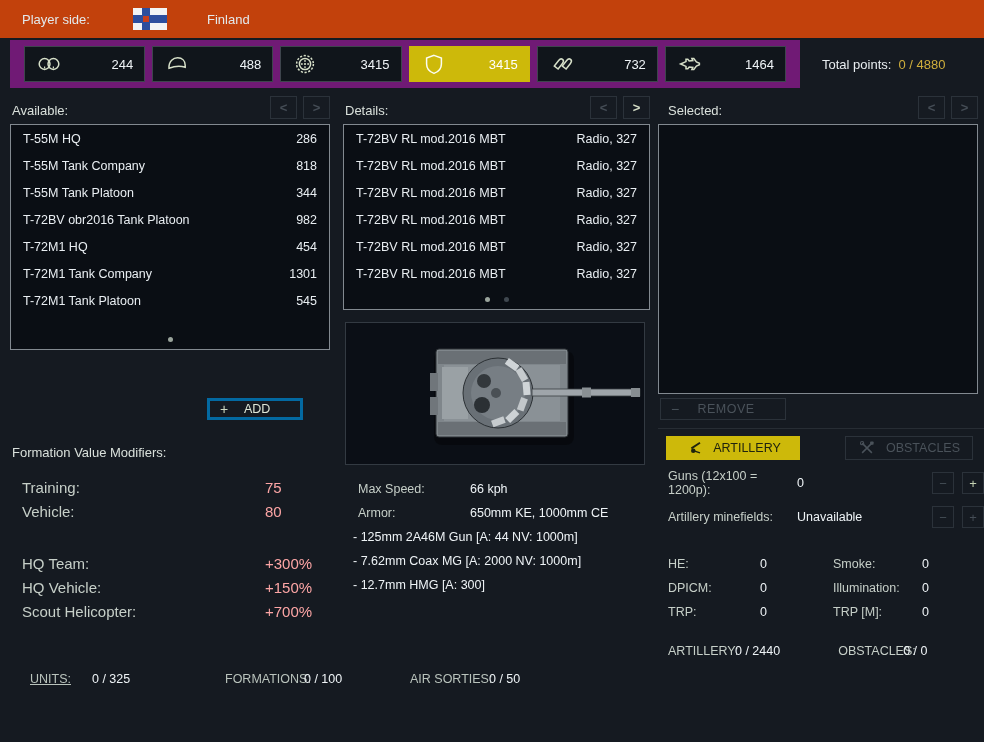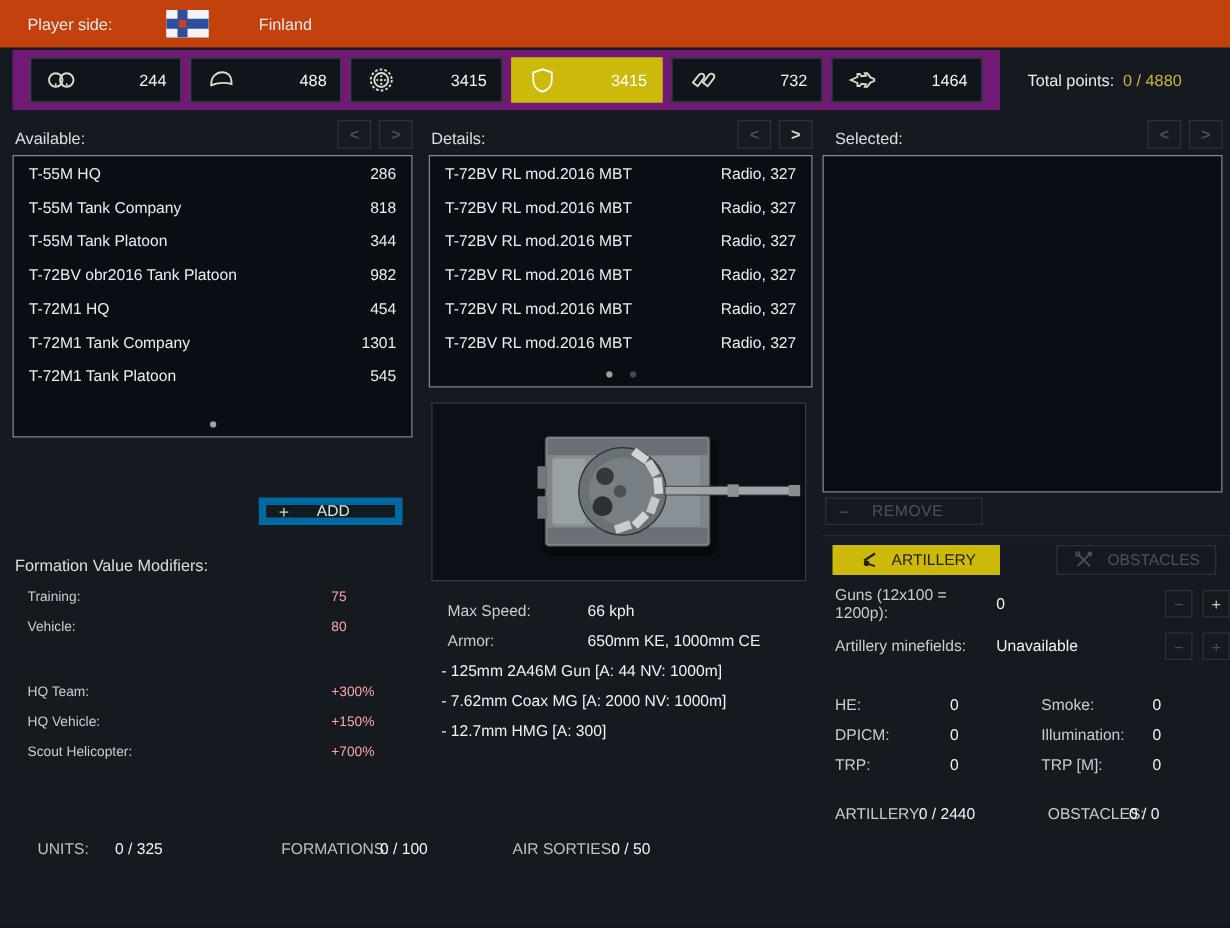--- a/index.html
+++ b/index.html
@@ -47,39 +47,39 @@
   .col1 .list-box { height:226px; }
   .col2 .list-box { height:186px; }
   .col3 .list-box { height:270px; }
   .u-row { display:flex; justify-content:space-between; align-items:center; height:27px; padding:0 12px; font-size:12.5px; color:#e9eef2; cursor:pointer; }
   .u-row.selected { background:#3a4149; }
   .dots { position:absolute; bottom:7px; left:0; width:100%; display:flex; justify-content:center; gap:14px; }
   .dot { width:5px; height:5px; border-radius:50%; background:#9aa49c; }
   .dot.dim { background:#3f474f; }
 
   
-  .add-btn { position:absolute; left:197px; top:302px; width:115px; height:22px; border:6px solid #0369a1; display:flex; align-items:center; font-size:12.5px; color:#dfe7d8; cursor:pointer; }
+  .add-btn { position:absolute; left:197px; top:302px; width:96px; height:22px; border:3px solid #0369a1; display:flex; align-items:center; font-size:12.5px; color:#dfe7d8; cursor:pointer; }
   .add-btn .sym { margin-left:10px; font-size:14px; color:#cfd9c2; }
   .add-btn .lbl { flex:1; text-align:center; padding-right:14px; }
   .remove-btn { position:absolute; left:2px; top:302px; width:126px; height:22px; border:1px solid #2b323a; display:flex; align-items:center; font-size:12.5px; color:#4a525a; cursor:pointer; }
   .remove-btn .sym { margin-left:10px; font-size:14px; }
   .remove-btn .lbl { flex:1; text-align:center; padding-right:12px; letter-spacing:.5px; }
   .sym-plus::before { content:"+"; }
   .sym-minus::before { content:"\2212"; }
 
   
   .col1 { height:420px; }
   .col1 .add-btn { top:302px; }
   .col3 .remove-btn { top:302px; }
 
   
   .modifiers { position:absolute; left:10px; top:440px; width:320px; }
   .mod-title { font-size:13px; color:#d9e0db; height:24px; display:flex; align-items:center; padding-left:2px; }
   .mod-rows { margin-top:8px; }
-  .mod-row { display:flex; align-items:flex-start; height:24px; padding-left:12px; font-size:11px; }
+  .mod-row { display:flex; align-items:flex-end; height:24px; padding-left:12px; font-size:15px; }
   .mod-row.gap-before { margin-top:28px; }
   .mod-label { width:243px; color:#c6cfc8; }
   .mod-value { color:#fca5a5; }
 
   
   .unit-img-box { margin-top:12px; margin-left:2px; width:300px; height:143px; background:#0b0f16; border:1px solid #333a42; }
   .stats { margin-top:12px; }
   .stat-row { display:flex; align-items:center; height:24px; padding-left:15px; font-size:12.5px; }
   .stat-label { width:112px; color:#c6cfc8; }
   .stat-value { color:#eef3f6; }
@@ -107,21 +107,21 @@
   .tot-a-label { margin-left:10px; width:67px; color:#c6cfc8; }
   .tot-a-value { color:#eef3f6; }
   .tot-b-label { margin-left:58px; width:65px; color:#c6cfc8; }
   .tot-b-value { color:#eef3f6; }
 
   
   .footer { position:absolute; left:0; top:668px; width:984px; height:24px; font-size:12.5px; }
   .footer span { position:absolute; top:4px; }
   .f-label { color:#b9c3bc; }
   .f-value { color:#eef3f6; }
-  .f-units-l { left:30px; } .f-units-v { left:92px; }
+  .f-units-l { left:30px;text-decoration:underline; } .f-units-v { left:92px; }
   .f-form-l { left:225px; } .f-form-v { left:304px; }
   .f-air-l { left:410px; } .f-air-v { left:489px; }
 </style>
 </head>
 <body>
 
 <div id="app">
 
   <div class="top-strip">
     <span class="ps-label">Player side:</span>

